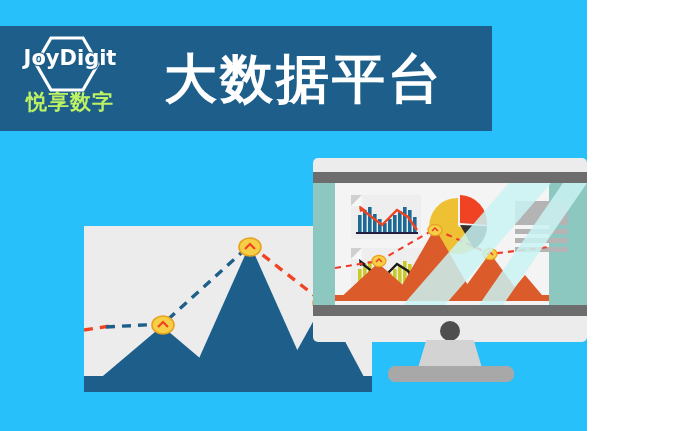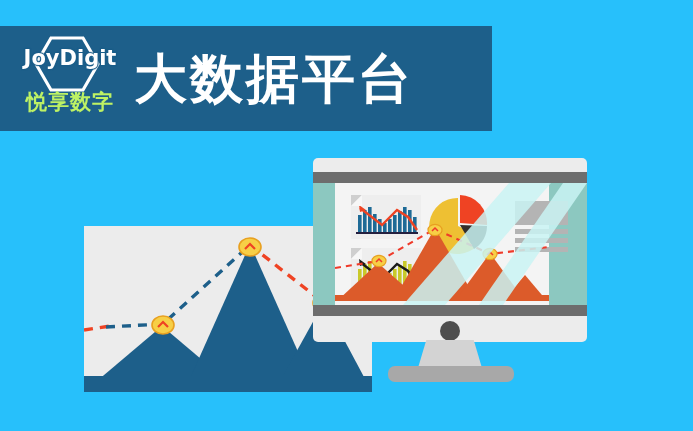--- a/index.html
+++ b/index.html
@@ -7,21 +7,21 @@
     padding: 0;
   }
   body {
     width: 693px;
     height: 431px;
     overflow: hidden;
     font-family: "Liberation Sans", sans-serif;
   }
   #stage {
     position: relative;
-    width: 693px;
+    width: 587px;
     height: 431px;
     background: #27c0fb;
     overflow: hidden;
   }
 
   
   #header-banner {
     position: absolute;
     left: 0;
     top: 26px;
@@ -68,21 +68,21 @@
     font-size: 21px;
     font-weight: bold;
     letter-spacing: 1px;
     font-family: "DejaVu Sans", sans-serif;
   }
   #banner-title {
     color: #ffffff;
     font-size: 53px;
     font-weight: bold;
     letter-spacing: 3px;
-    margin-left: 8px;
+    margin-left: 38px;
     line-height: 1;
     font-family: "DejaVu Sans", sans-serif;
   }
 
   
   #left-panel {
     position: absolute;
     left: 84px;
     top: 226px;
     width: 288px;

